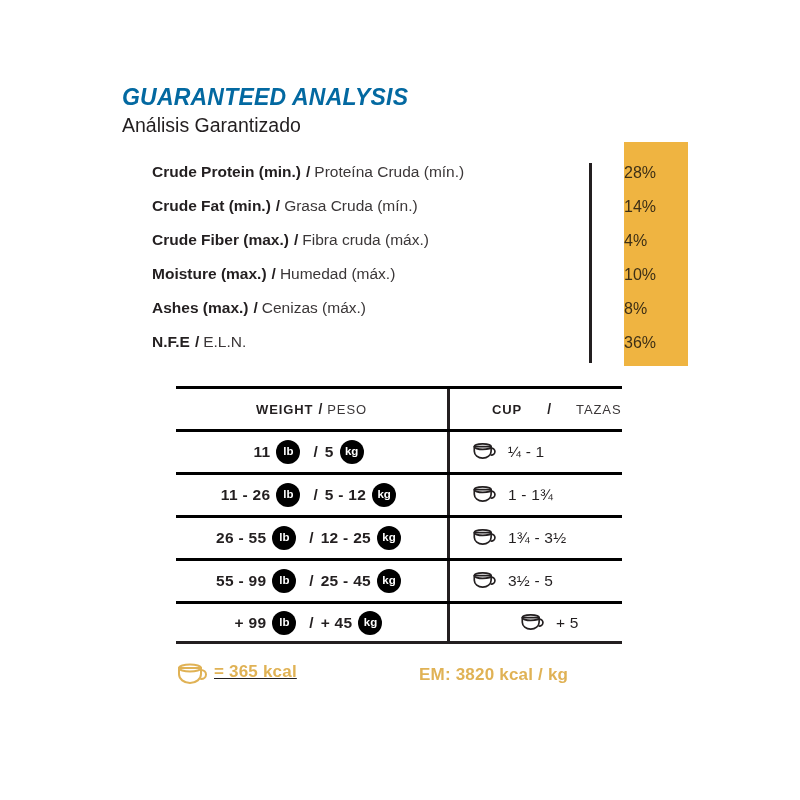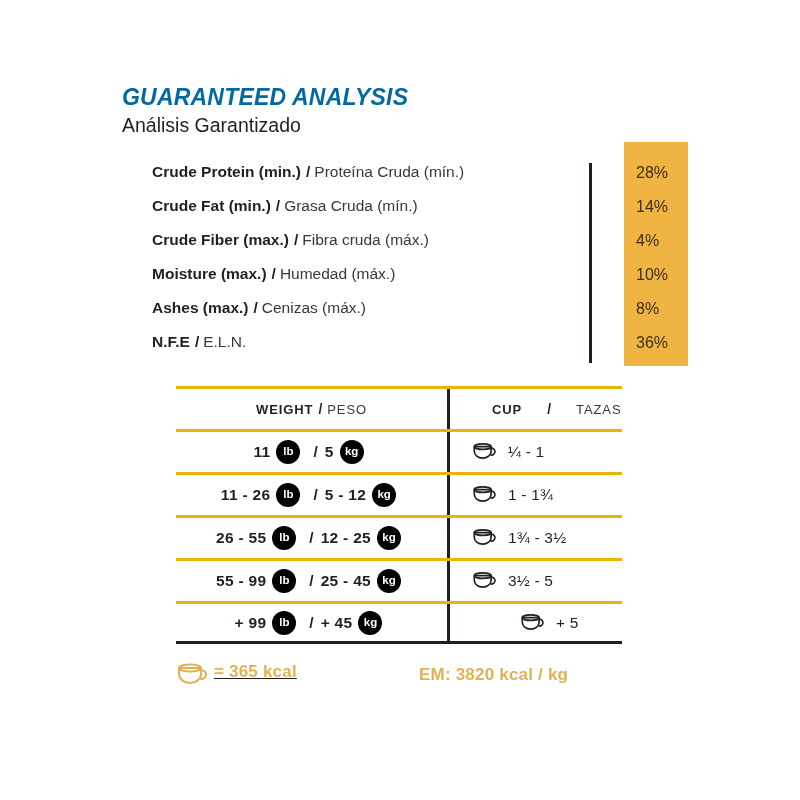--- a/index.html
+++ b/index.html
@@ -86,37 +86,36 @@
     width: 64px;
     height: 224px;
     background: #efb441;
   }
   .percent-row {
     height: 34px;
     display: flex;
     align-items: center;
     font-size: 16px;
     color: #3d2f16;
-    padding-left: 12px;
   }
   #percent-band .percent-list {
     padding-top: 14px;
   }
 
   
   #feeding-table {
     position: absolute;
     left: 176px;
     top: 386px;
     width: 446px;
   }
   .trow {
     position: relative;
     display: flex;
-    border-top: 3px solid #eab308;
+    border-top: 3px solid #000000;
     height: 43px;
     box-sizing: border-box;
   }
   .trow.last {
     border-bottom: 3px solid #231f20;
     gap: 48px;
   }
   .cell-weight {
     width: 274px;
     display: flex;

